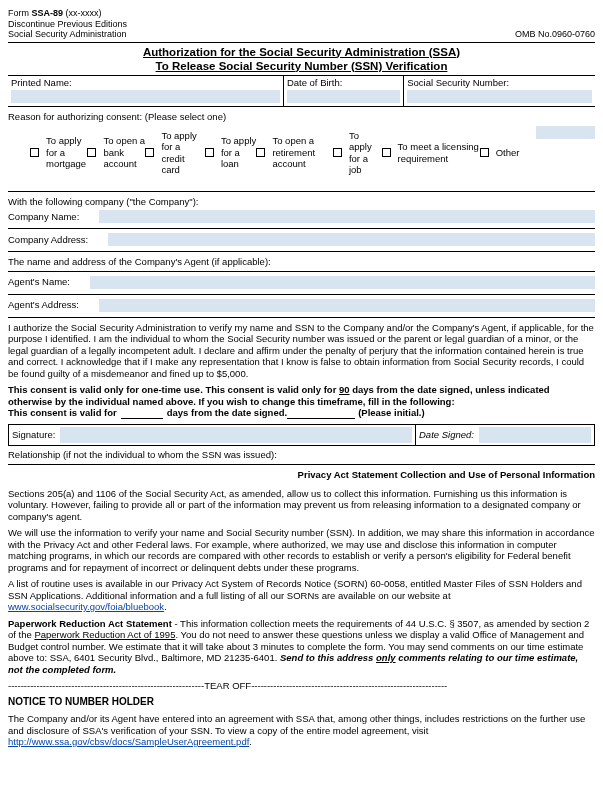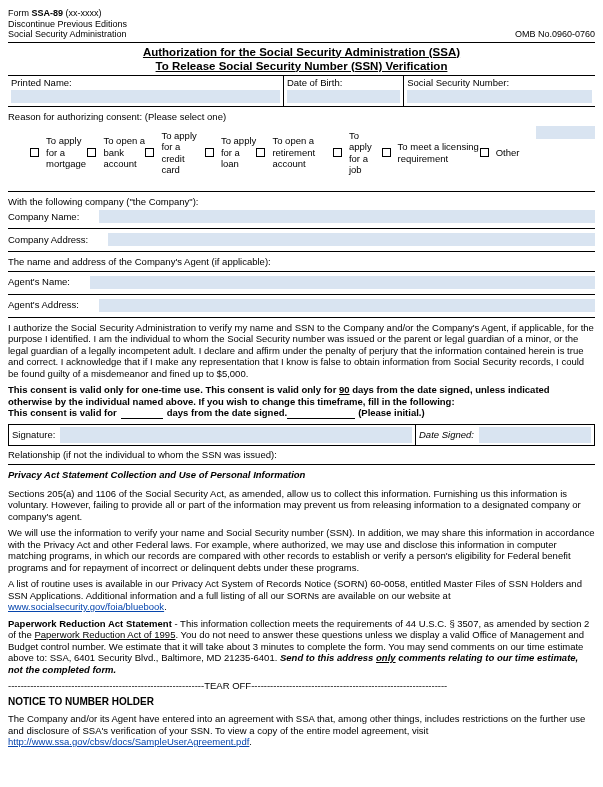--- a/index.html
+++ b/index.html
@@ -64,21 +64,21 @@
 
   
   .sig-box { display:flex; border:1px solid #000; }
   .sig-cell { display:flex; align-items:center; padding:2px 3px; }
   .sig-left { flex:1; border-right:1px solid #000;text-align:right; }
   .sig-right { width:178px;font-style:italic; }
   .sig-input { flex:1; height:16px; margin-left:5px; }
   .rel-row { padding:3px 0 4px 0; border-bottom:1px solid #000; margin-bottom:4px; }
 
   
-  .privacy-title { text-align:left; font-weight:bold; margin:4px 0 7px 0;font-style:italic; }
+  .privacy-title { text-align:right; font-weight:bold; margin:4px 0 7px 0; }
 
   
   .tear { white-space:nowrap; overflow:hidden; margin:2px 0 4px 0; }
   .notice-title { font-weight:bold; font-size:10px; margin:3px 0 6px 0; }
 </style>
 </head>
 <body>
 
 <div class="page">
 

